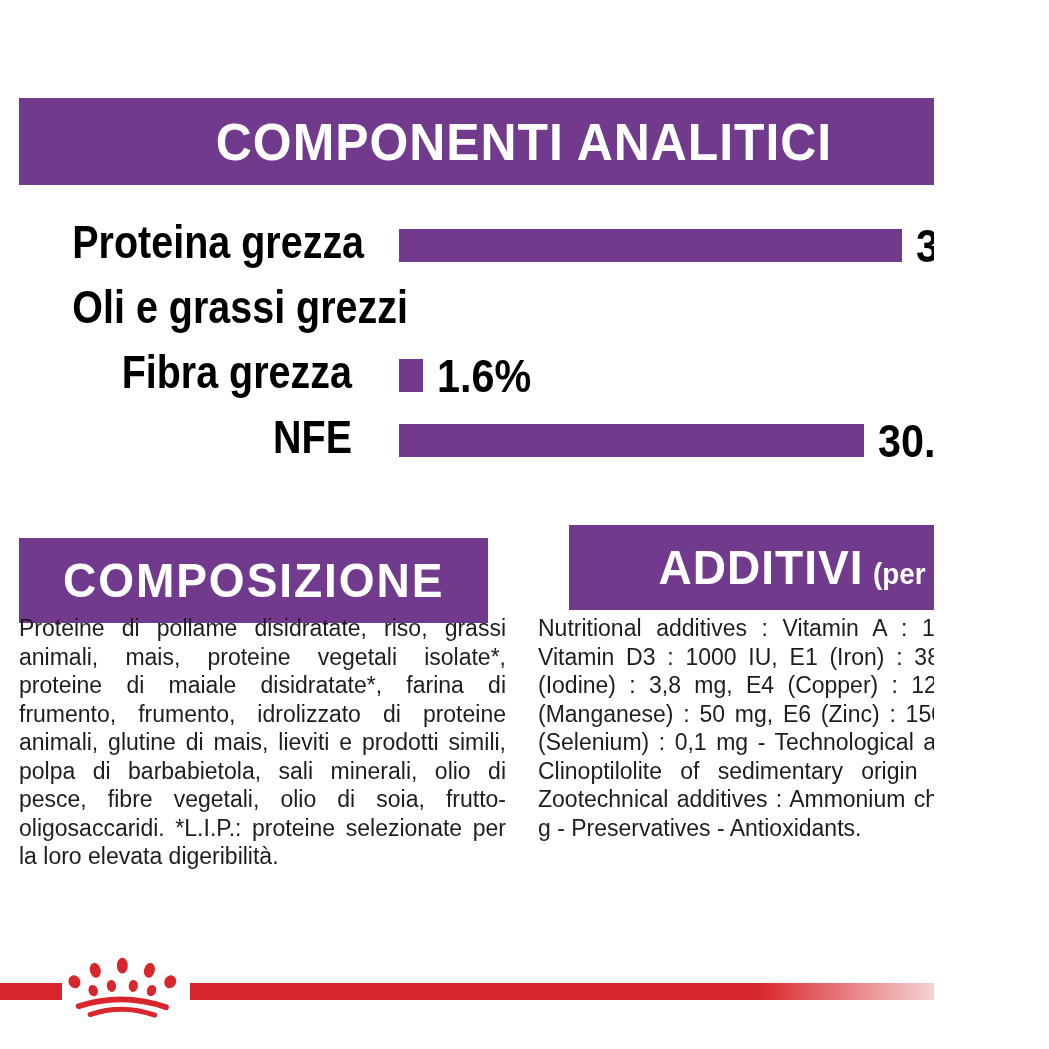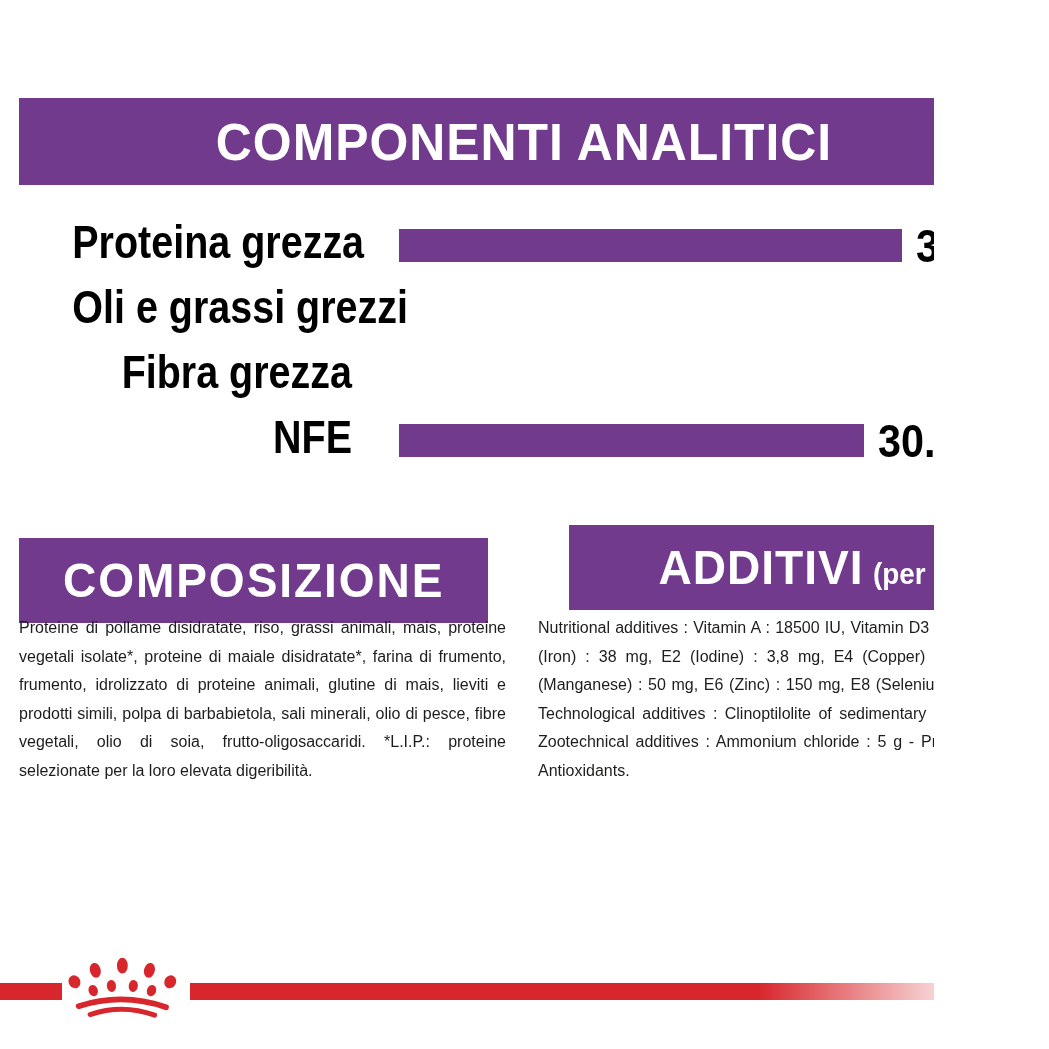--- a/index.html
+++ b/index.html
@@ -40,21 +40,21 @@
   .bar-area{position:absolute;left:380px;display:flex;align-items:center;margin-top:8px;}
   .bar{height:33px;background:var(--purple);}
   .chart-value{
     font-weight:700;font-size:47px;color:#000;line-height:1;margin-left:14px;
     transform:scaleX(0.88);transform-origin:0 50%;white-space:nowrap;
   }
 
   
   .body-text{
     position:absolute;color:var(--ink);
-    font-size:16px;line-height:28.5px;text-align:justify;
+    font-size:23px;line-height:28.5px;text-align:justify;
   }
   #composition-text{left:19px;top:614px;width:487px;}
   #additives-text{left:538px;top:614px;width:492px;}
 
   
   .red-line{position:absolute;top:983px;height:17px;background:var(--red);}
   #red-line-left{left:0;width:62px;}
   #red-line-right{
     left:190px;width:790px;
     background:linear-gradient(to right, var(--red) 0%, var(--red) 72%, rgba(216,39,44,0) 100%);
@@ -76,20 +76,24 @@
         <div class="bar-area">
           <div class="bar" style="width: 502.92px; background: rgb(114, 58, 140);"></div>
           <div class="chart-value">33%</div>
         </div>
       </div>
       <div class="chart-row">
         <div class="chart-label">Oli e grassi grezzi</div>
       </div>
       <div class="chart-row">
         <div class="chart-label">Fibra grezza</div>
+        <div class="bar-area">
+          <div class="bar" style="width: 24.384px; background: rgb(114, 58, 140);"></div>
+          <div class="chart-value">1.6%</div>
+        </div>
       </div>
       <div class="chart-row">
         <div class="chart-label">NFE</div>
         <div class="bar-area">
           <div class="bar" style="width: 464.82px; background: rgb(114, 58, 140);"></div>
           <div class="chart-value">30.5%</div>
         </div>
       </div>
     </div>
 

